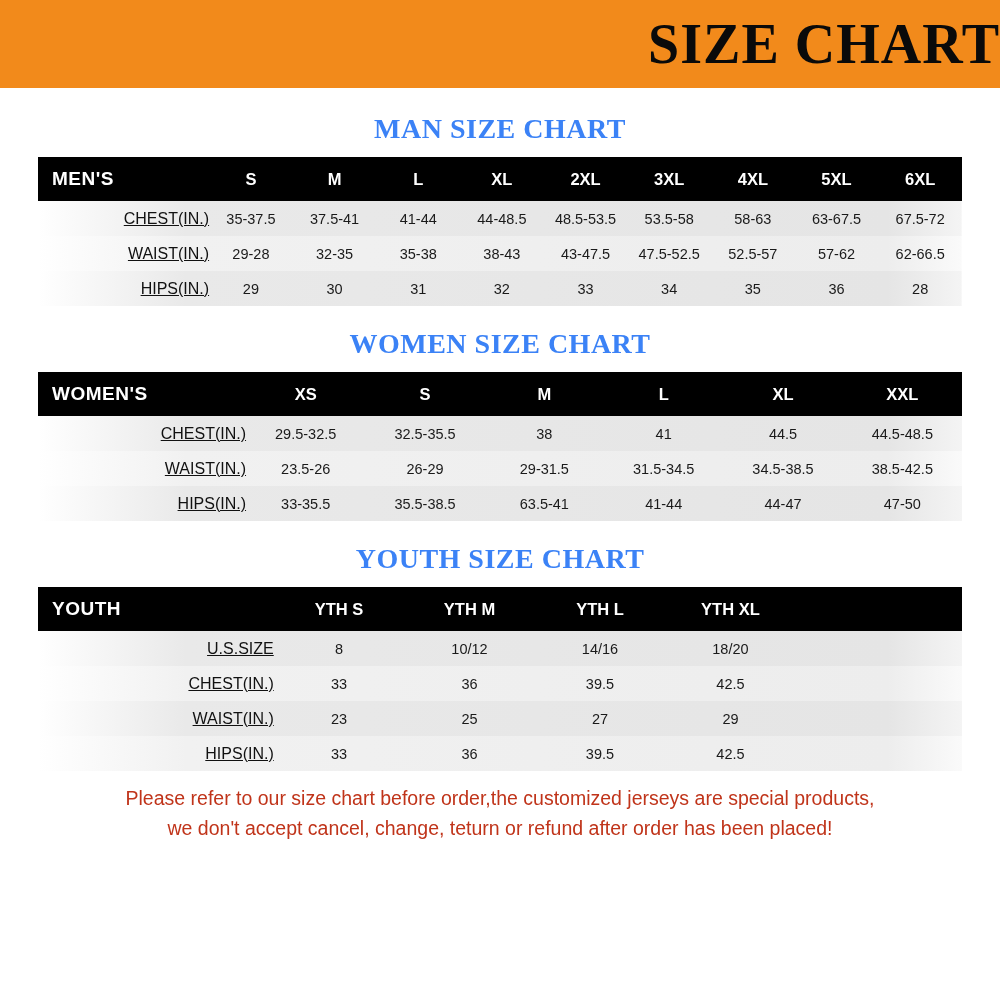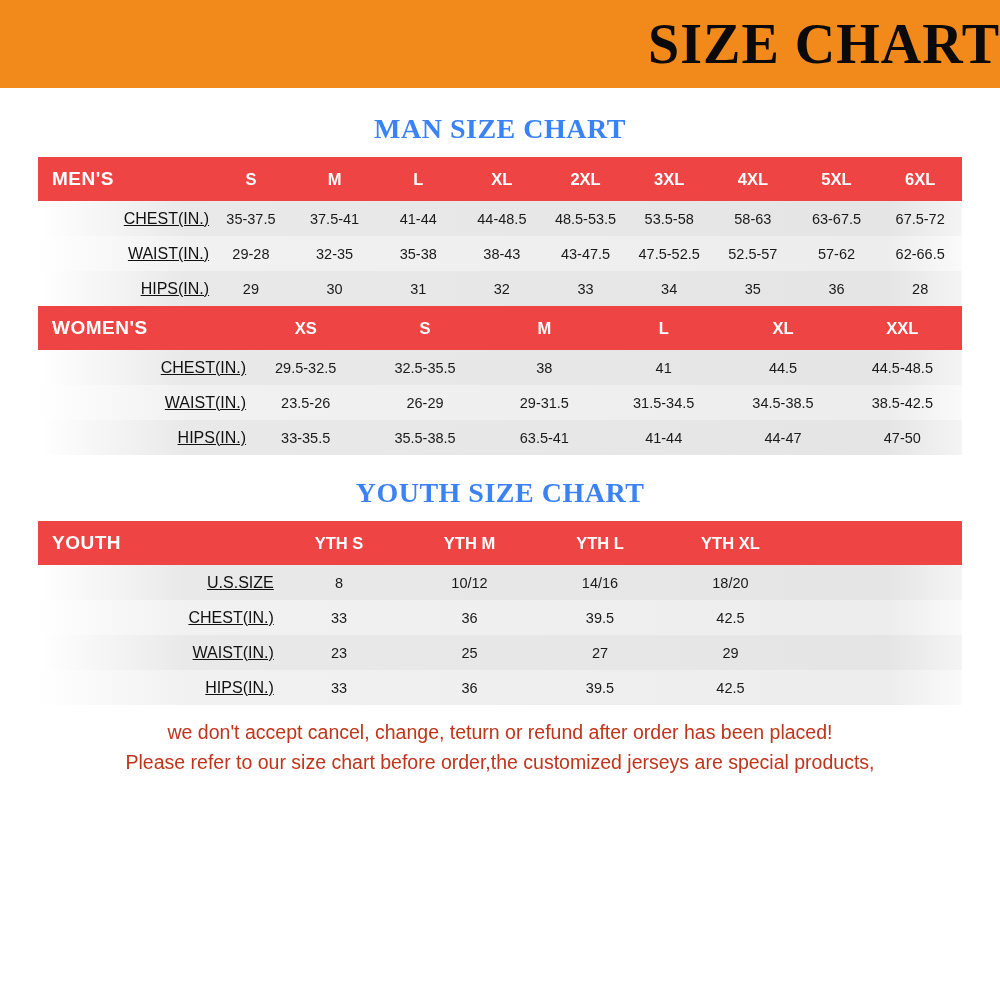--- a/index.html
+++ b/index.html
@@ -62,21 +62,21 @@
     text-align: center;
     font-size: 14.5px;
     color: #1a1a1a;
     padding: 0;
     height: 35px;
     vertical-align: middle;
     font-weight: normal;
   }
   
   table.size-table thead tr {
-    background: #ef4444;
+    background: #000000;
   }
   table.size-table thead th {
     color: #ffffff;
     font-weight: bold;
     font-size: 16.5px;
     height: 44px;
   }
   table.size-table thead th.label-col {
     text-align: left;
     padding-left: 14px;
@@ -168,20 +168,21 @@
           <td>34</td>
           <td>35</td>
           <td>36</td>
           <td>28</td>
         </tr>
       </tbody>
     </table>
   </div>
 
   <div class="section">
+    <div class="section-title">WOMEN SIZE CHART</div>
     <table class="size-table">
       <thead>
         <tr>
           <th class="label-col" style="width:21%">WOMEN'S</th>
           <th>XS</th>
           <th>S</th>
           <th>M</th>
           <th>L</th>
           <th>XL</th>
           <th>XXL</th>
@@ -263,17 +264,17 @@
           <td>36</td>
           <td>39.5</td>
           <td>42.5</td>
           <td></td>
         </tr>
       </tbody>
     </table>
   </div>
 
   <div class="footer-note">
+    <span>Please refer to our size chart before order,the customized jerseys are special products,</span>
     <span>we don't accept cancel, change, teturn or refund after order has been placed!</span>
-    <span>Please refer to our size chart before order,the customized jerseys are special products,</span>
   </div>
 
 </div>
 
 </body></html>

